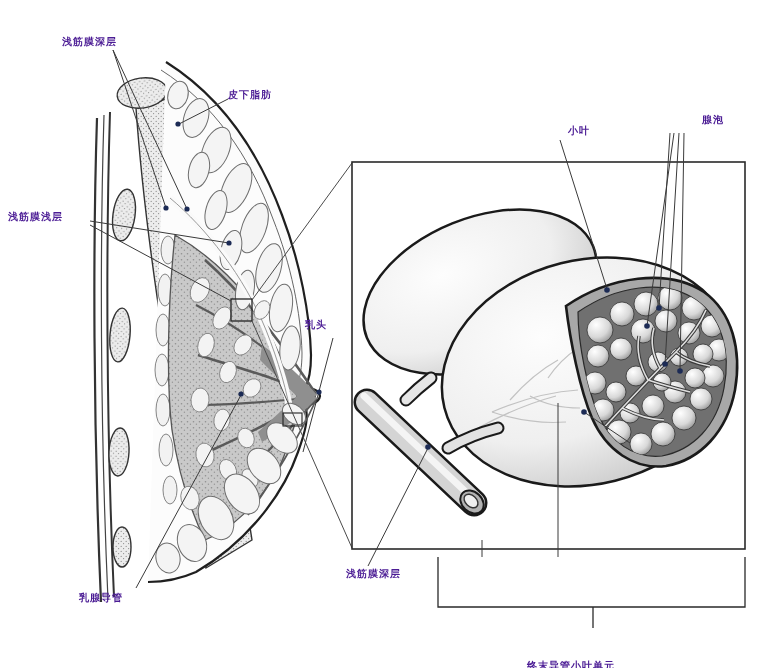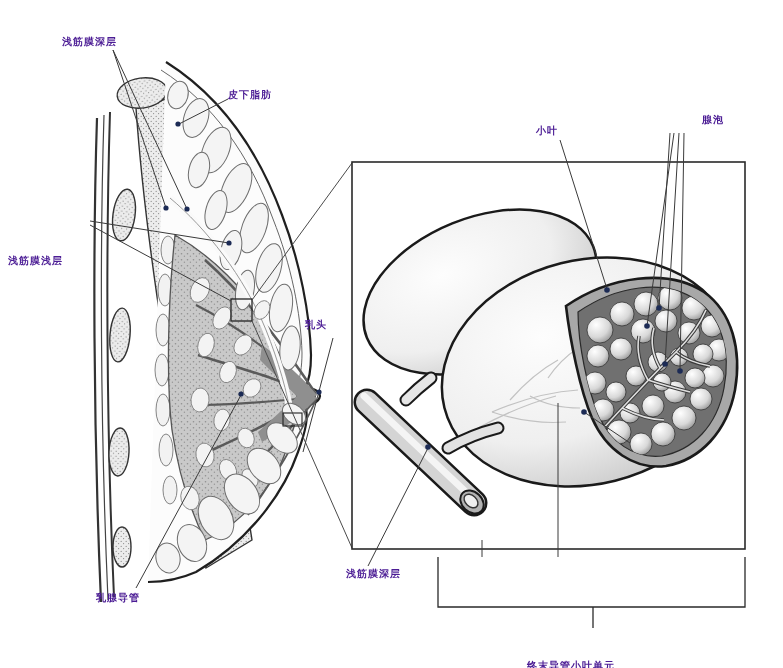--- a/index.html
+++ b/index.html
@@ -280,20 +280,20 @@
   </g>
 
   <g stroke="#2a2a2a" stroke-width="1.3" fill="none">
     <path d="M438,557 L438,607 L745,607 L745,557"></path>
     <line x1="593" y1="607" x2="593" y2="628"></line>
   </g>
 </svg>
 
 <div class="lbl" style="left:62px;top:33px;">浅筋膜深层</div>
 <div class="lbl" style="left:228px;top:86px;">皮下脂肪</div>
-<div class="lbl" style="left:8px;top:208px;margin-top:44px;">浅筋膜浅层</div>
+<div class="lbl" style="left:8px;top:208px;">浅筋膜浅层</div>
 <div class="lbl" style="left:305px;top:316px;">乳头</div>
-<div class="lbl" style="left:96px;top:589px;text-align:center;">乳腺导管</div>
-<div class="lbl" style="left:536px;top:122px;">小叶</div>
+<div class="lbl" style="left:79px;top:589px;text-align:center;">乳腺导管</div>
+<div class="lbl" style="left:568px;top:122px;">小叶</div>
 <div class="lbl" style="left:662px;top:111px;margin-left:40px;">腺泡</div>
 <div class="lbl" style="left:346px;top:565px;">浅筋膜深层</div>
 <div class="lbl" style="left:527px;top:657px;">终末导管小叶单元</div>
 
 </div>
 </body></html>

